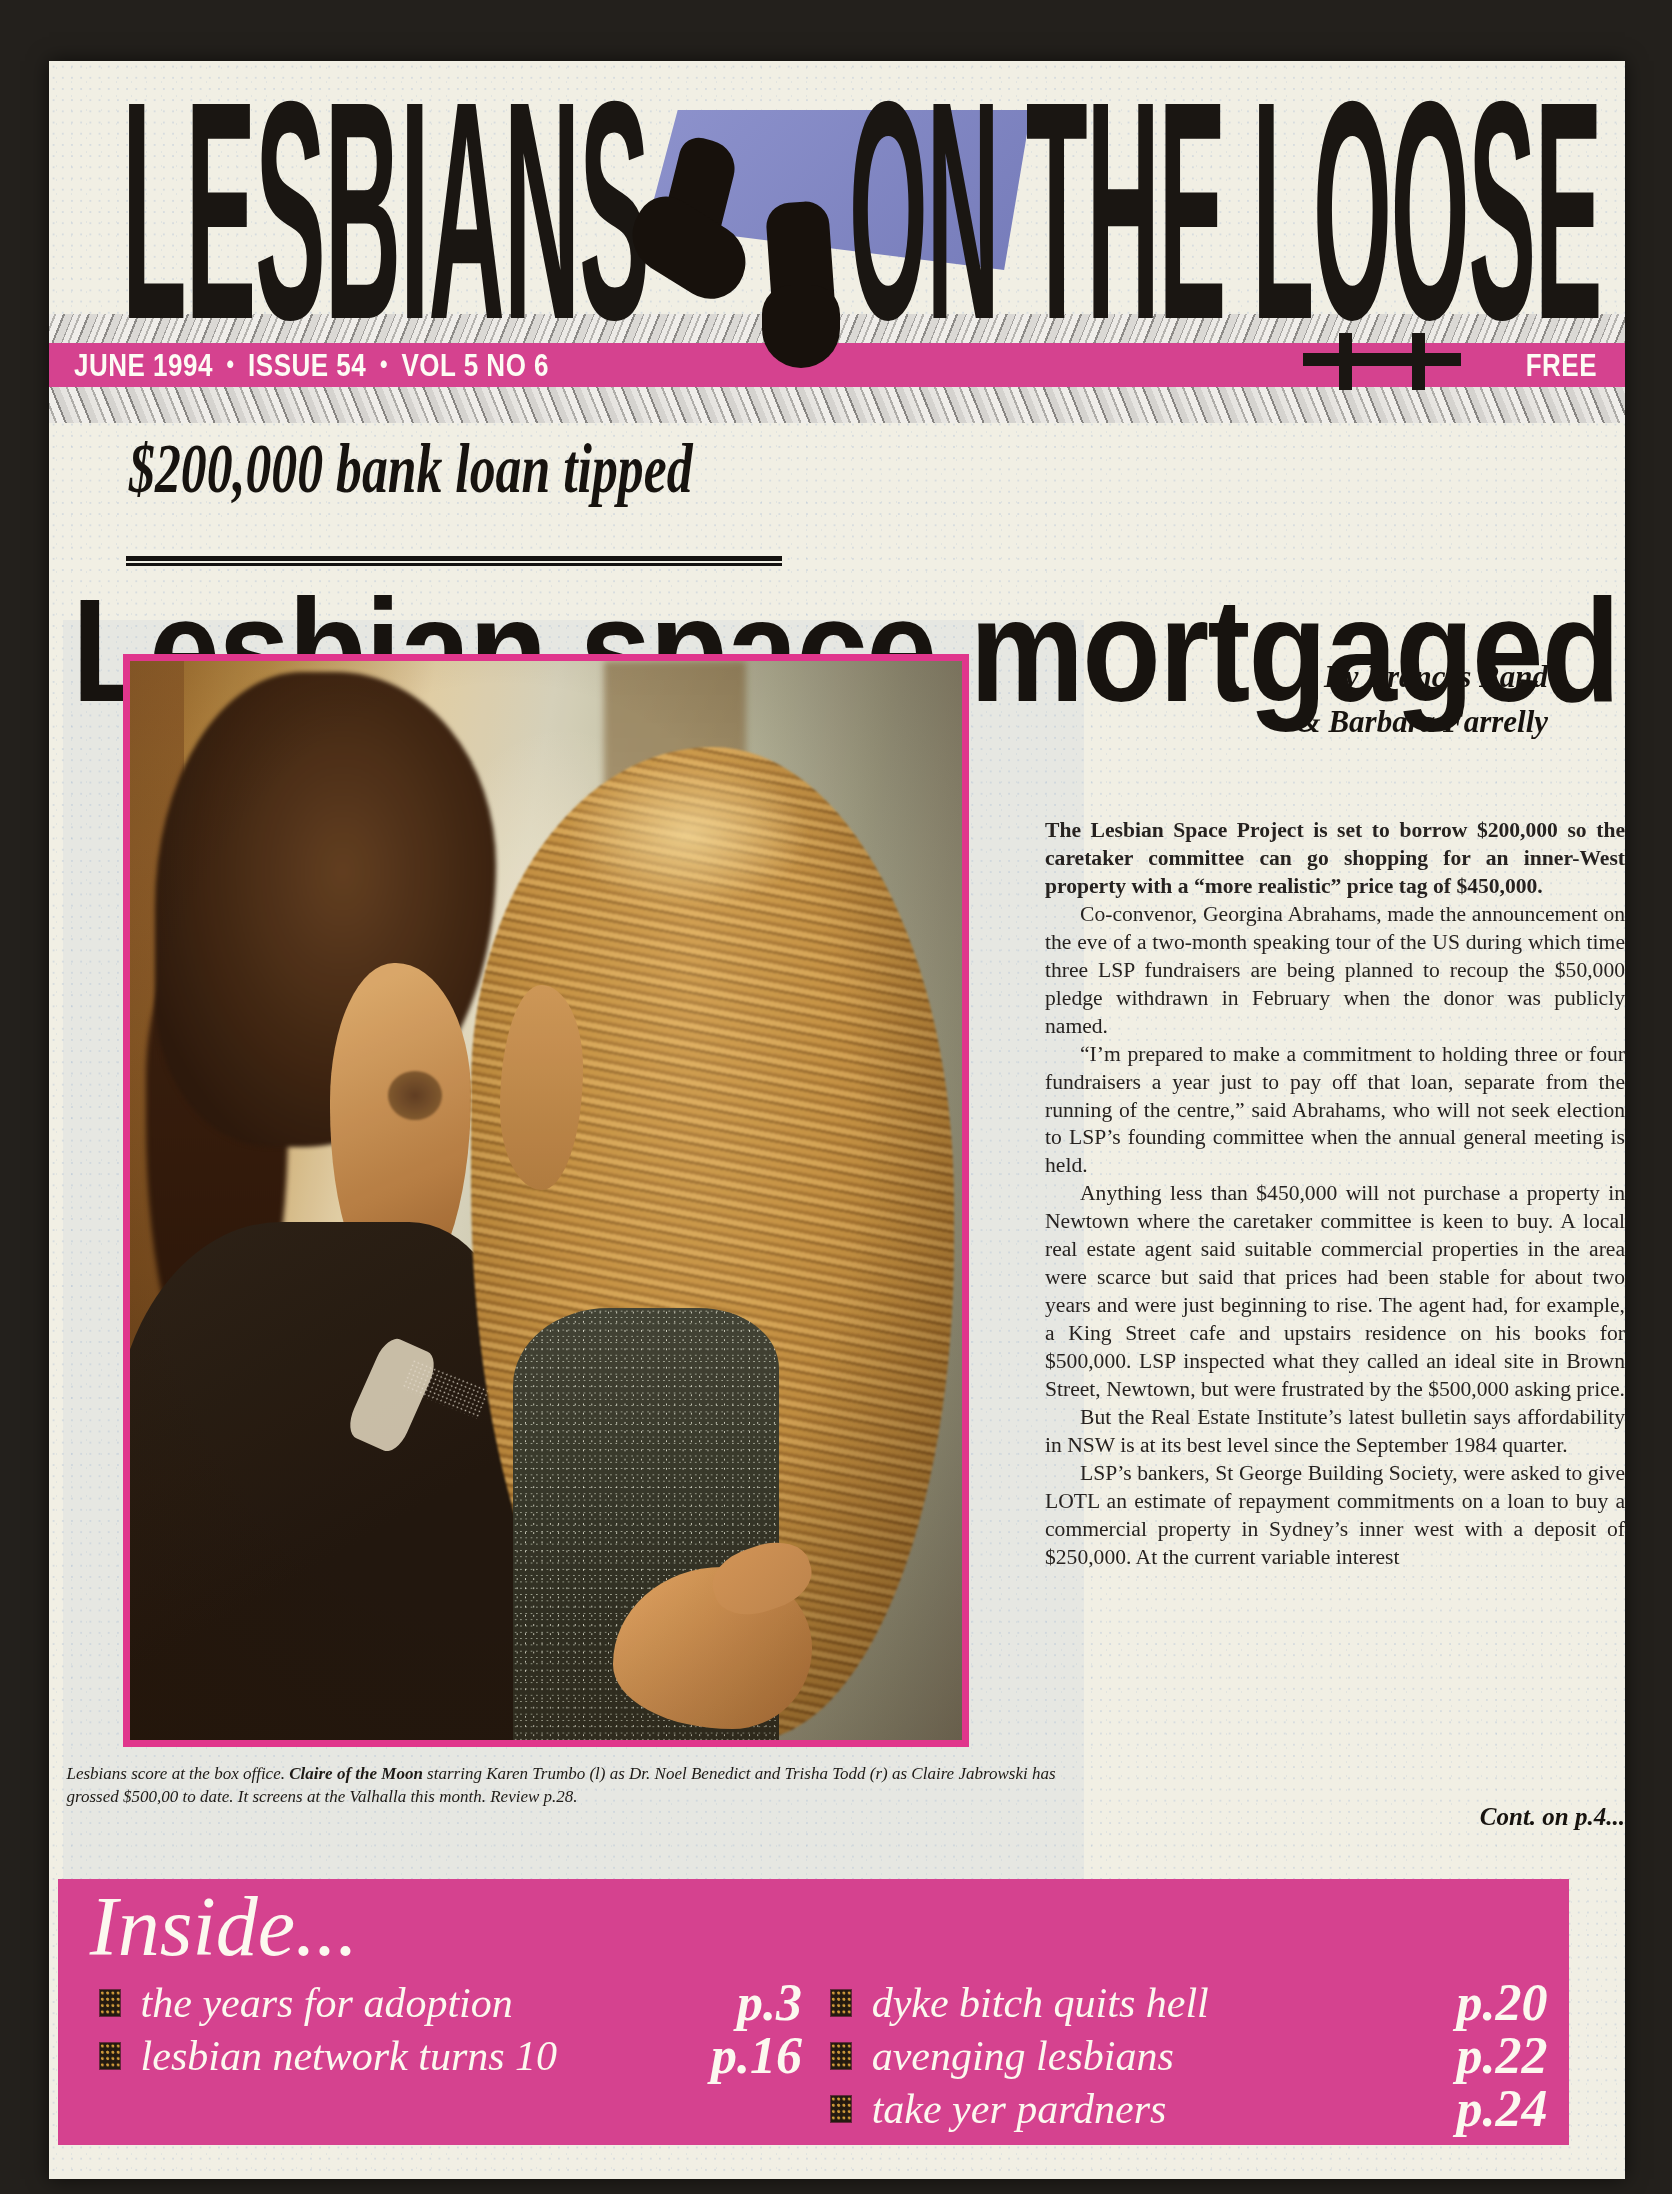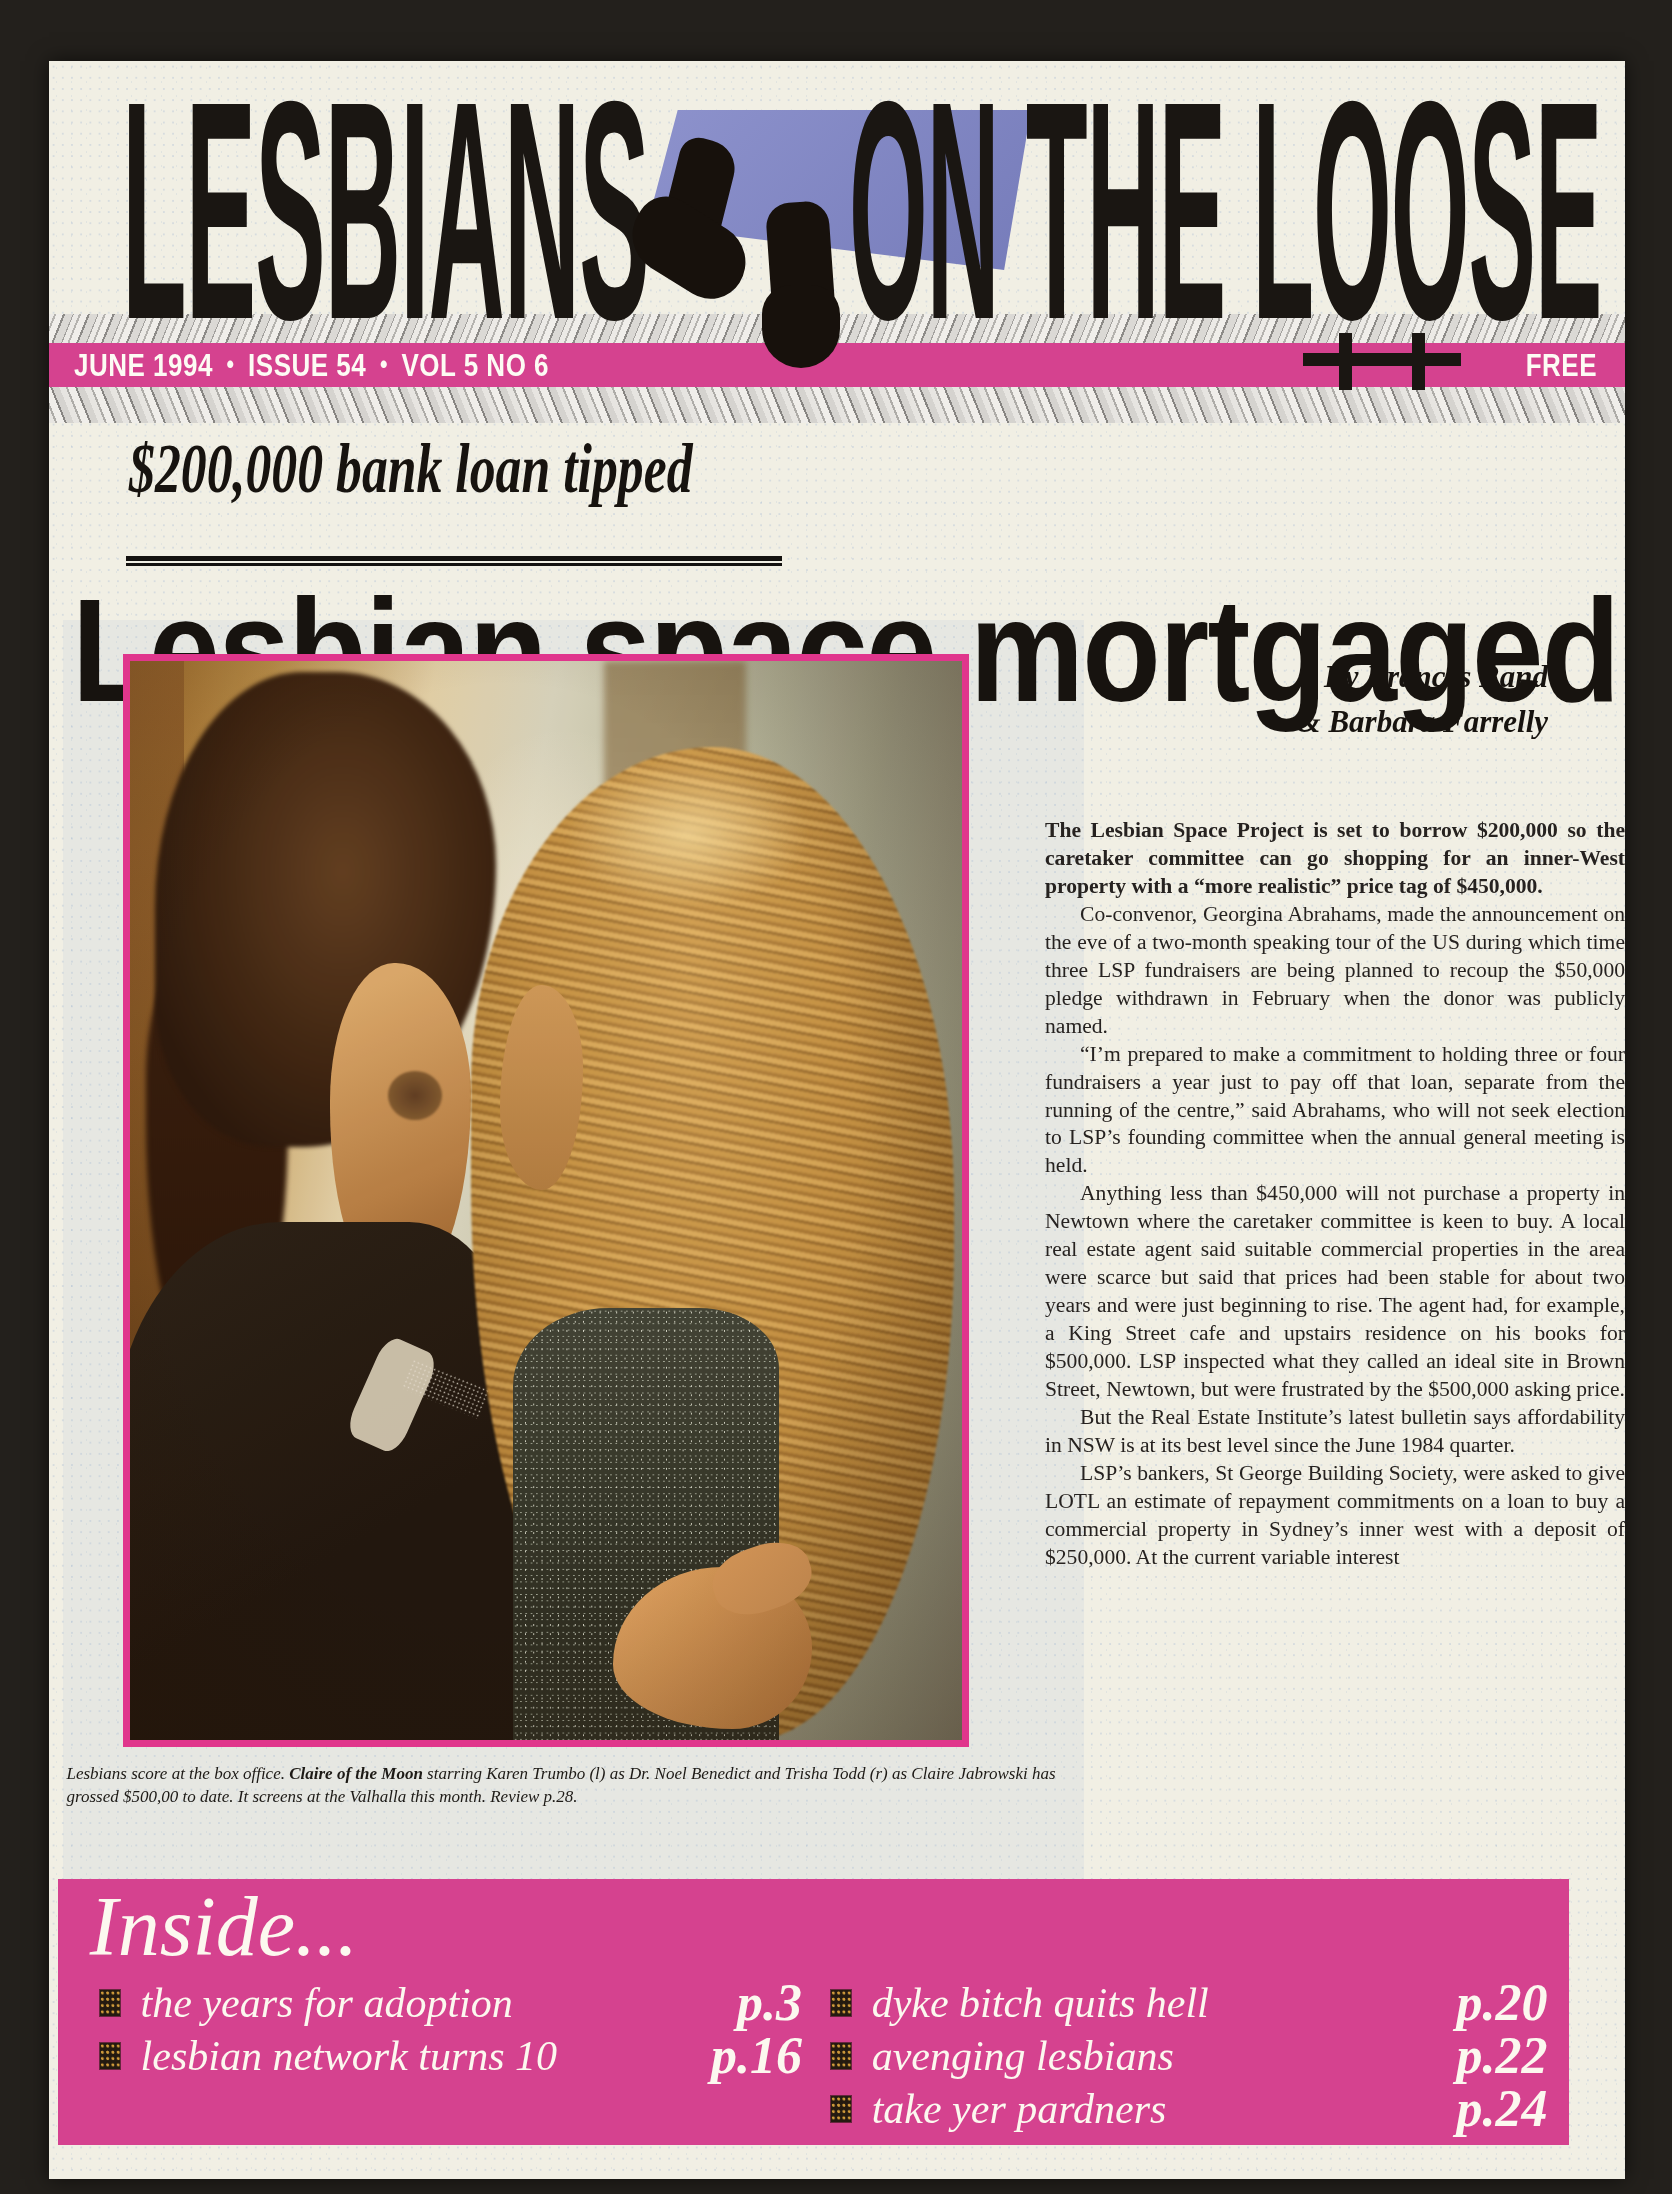--- a/index.html
+++ b/index.html
@@ -205,23 +205,24 @@
 
     <div class="byline">
       <div>By Frances Rand</div>
       <div>&amp; Barbara Farrelly</div>
     </div>
     <div class="bodycopy">
       <p class="lead">The Lesbian Space Project is set to borrow $200,000 so the caretaker committee can go shopping for an inner-West property with a “more realistic” price tag of $450,000.</p>
       <p>Co-convenor, Georgina Abrahams, made the announcement on the eve of a two-month speaking tour of the US during which time three LSP fundraisers are being planned to recoup the $50,000 pledge withdrawn in February when the donor was publicly named.</p>
       <p>“I’m prepared to make a commitment to holding three or four fundraisers a year just to pay off that loan, separate from the running of the centre,” said Abrahams, who will not seek election to LSP’s founding committee when the annual general meeting is held.</p>
       <p>Anything less than $450,000 will not purchase a property in Newtown where the caretaker committee is keen to buy. A local real estate agent said suitable commercial properties in the area were scarce but said that prices had been stable for about two years and were just beginning to rise. The agent had, for example, a King Street cafe and upstairs residence on his books for $500,000. LSP inspected what they called an ideal site in Brown Street, Newtown, but were frustrated by the $500,000 asking price.</p>
-      <p>But the Real Estate Institute’s latest bulletin says affordability in NSW is at its best level since the June 1984 quarter.</p>
+      <p>But the Real Estate Institute’s latest bulletin says affordability in NSW is at its best level since the September 1984 quarter.</p>
       <p>LSP’s bankers, St George Building Society, were asked to give LOTL an estimate of repayment commitments on a loan to buy a commercial property in Sydney’s inner west with a deposit of $250,000. At the current variable interest</p>
     </div>
+    <div class="cont">Cont. on p.4...</div>
 
     <div class="inside">
       <div class="inside-head">Inside...</div>
       <div class="inside-cols">
         <div class="col-l">
           <div class="irow">
             <span class="ibullet"></span>
             <span class="ilabel">the years for adoption</span>
             <span class="ipage">p.3</span>
           </div>

